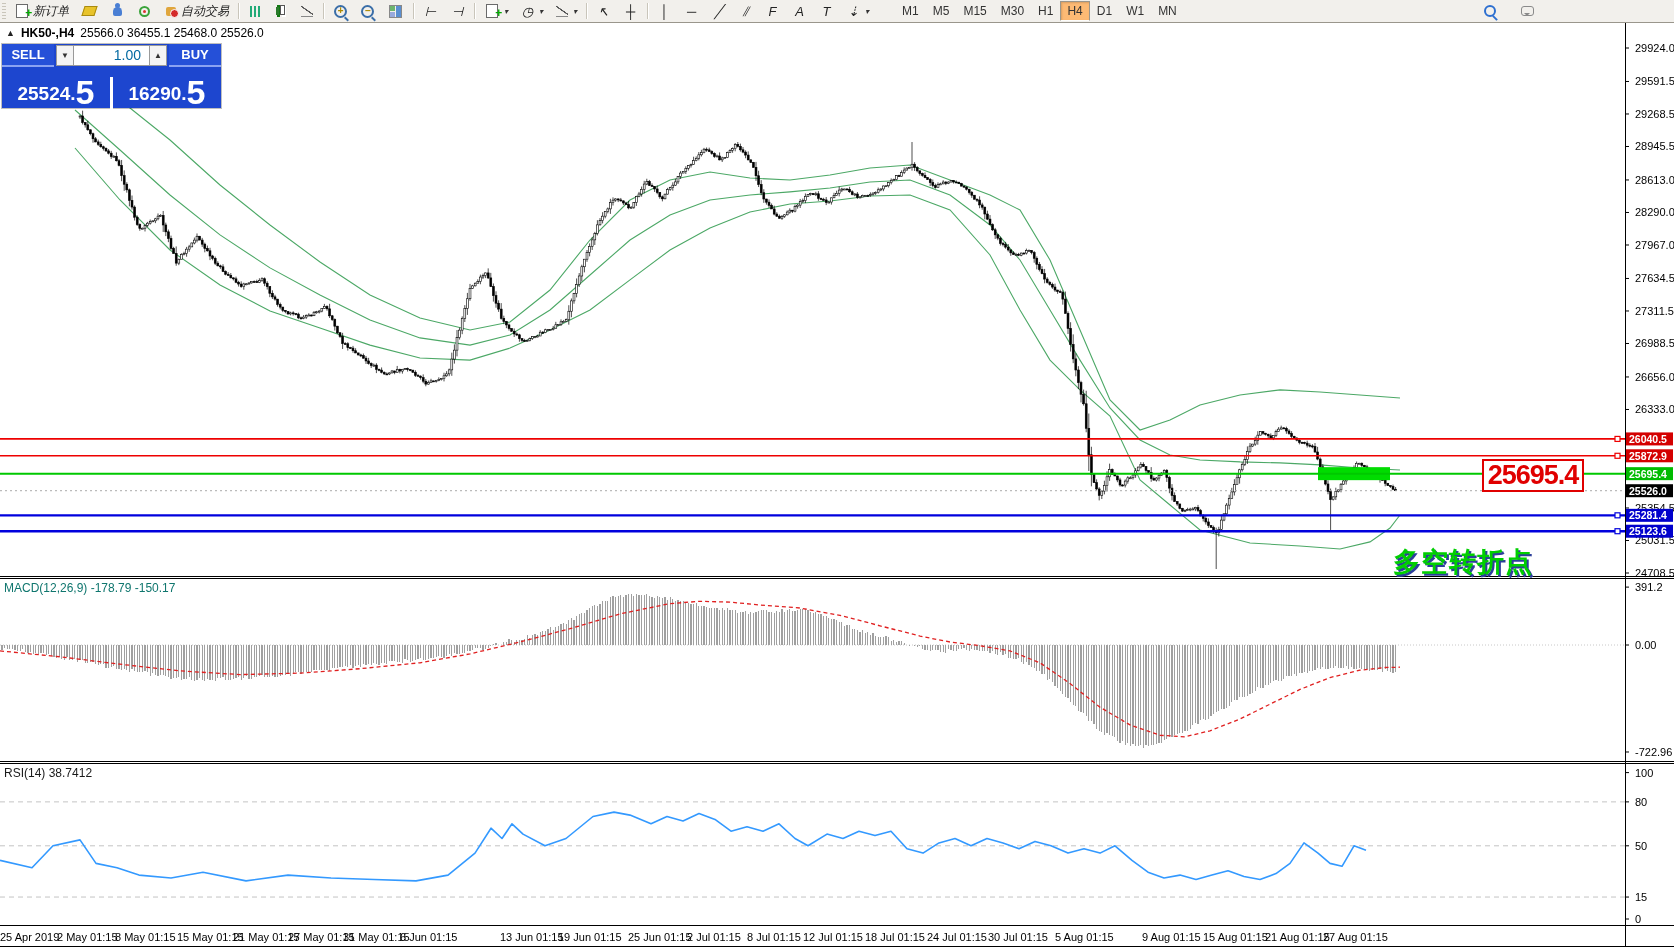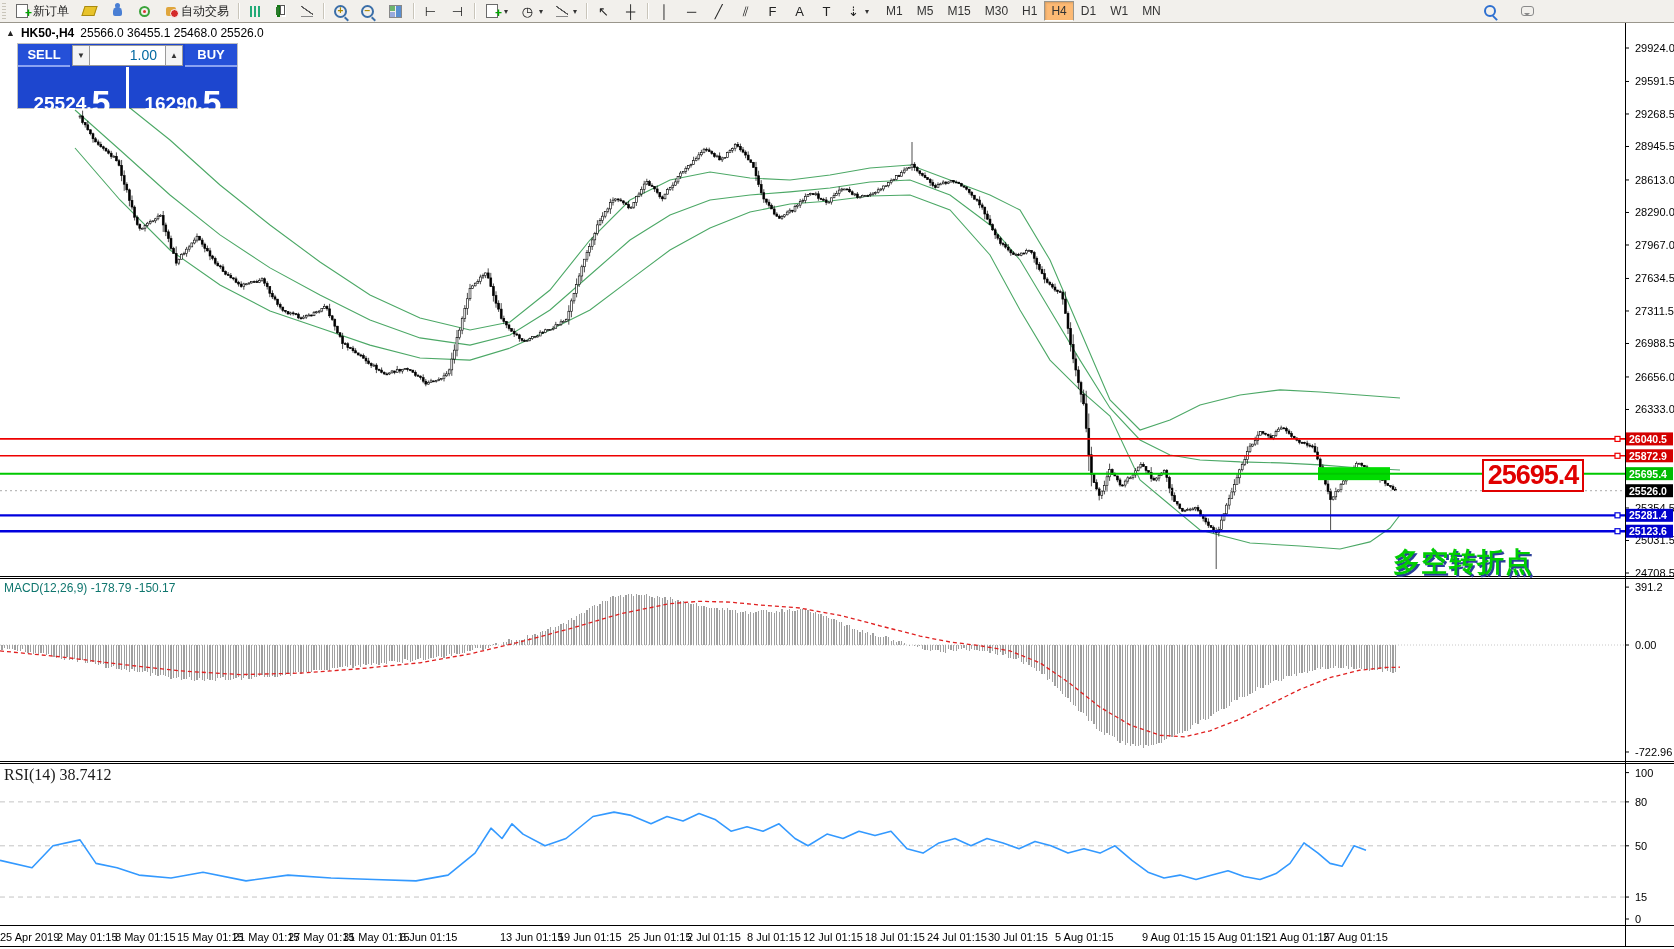--- a/index.html
+++ b/index.html
@@ -3,21 +3,21 @@
 <meta charset="utf-8">
 <style>
   html,body{margin:0;padding:0;background:#fff;}
   body{width:1674px;height:949px;overflow:hidden;position:relative;
        font-family:"Liberation Sans",sans-serif;-webkit-font-smoothing:none;}
   #stage{position:absolute;inset:0;width:1674px;height:949px;}
 
   
   #toolbar{position:absolute;left:0;top:0;width:1674px;height:22px;background:#f2f0ec;
     border-bottom:1px solid #9a968c;display:flex;align-items:center;z-index:20;font-size:12px;color:#222;}
-  .tb-item{display:flex;align-items:center;gap:3px;padding:1px 5px;height:18px;border:1px solid transparent;cursor:default;white-space:nowrap;}
+  .tb-item{display:flex;align-items:center;gap:3px;padding:1px 5px;height:18px;border:1px solid transparent;cursor:default;white-space:nowrap;font-style:italic;}
   .tb-sep{width:1px;height:16px;background:#c9c5ba;margin:0 3px;box-shadow:1px 0 0 #fff;}
   .tb-grip{width:4px;height:16px;margin:0 2px;background:repeating-linear-gradient(0deg,#c9c5ba 0 1px,transparent 1px 3px);}
   .ic{display:inline-block;width:15px;height:15px;position:relative;font-size:11px;line-height:15px;text-align:center;}
   .ic-doc{background:#fff;border:1px solid #6a6a6a;width:10px;height:12px;margin:0 2px;}
   .ic-doc::after{content:"+";position:absolute;right:-5px;bottom:-4px;color:#0a0;font-weight:bold;font-size:12px;}
   .ic-eraser{background:#e8c32a;width:11px;height:8px;margin:3px 2px;transform:skewX(-18deg);border:1px solid #a98a10;}
   .ic-person{background:#4a7fd4;border-radius:50% 50% 2px 2px;width:9px;height:9px;margin:3px 3px;}
   .ic-person::before{content:"";position:absolute;left:2px;top:-4px;width:5px;height:5px;border-radius:50%;background:#4a7fd4;}
   .ic-signal{border:2px solid #3aa33a;border-radius:50%;width:7px;height:7px;margin:2px;}
   .ic-signal::after{content:"";position:absolute;left:2px;top:2px;width:3px;height:3px;border-radius:50%;background:#d33;}
@@ -34,57 +34,57 @@
   .ic-zoomin,.ic-zoomout{width:9px;height:9px;border:2px solid #3a6ea8;border-radius:50%;margin:1px;color:#a80;font-weight:bold;font-size:10px;line-height:8px;}
   .ic-zoomin::after{content:"+";}
   .ic-zoomout::after{content:"−";}
   .ic-zoomin::before,.ic-zoomout::before{content:"";position:absolute;right:-4px;bottom:-4px;width:5px;height:2px;background:#3a6ea8;transform:rotate(45deg);}
   .ic-tile{width:11px;height:11px;margin:2px;background:
     linear-gradient(#6db56d 0 0) 0 0/5px 5px no-repeat,
     linear-gradient(#5a8fd0 0 0) 6px 0/5px 11px no-repeat,
     linear-gradient(#9ad 0 0) 0 6px/5px 5px no-repeat;border:1px solid #888;}
   .glyph{font-size:13px;line-height:15px;color:#222;}
   .dd{font-size:8px;color:#333;margin-left:1px;}
-  .tf-box{display:flex;align-items:flex-end;margin-left:4px;}
+  .tf-box{display:flex;align-items:flex-end;margin-left:20px;}
   .tf{padding:2px 6px;font-size:12px;color:#333;border:1px solid transparent;}
   .tf.active{background:#fdba74;border:1px solid #9a968c;border-bottom-color:#fdfdfb;box-shadow:inset 1px 1px 2px rgba(0,0,0,.15);}
   #tb-right{margin-left:auto;margin-right:132px;display:flex;gap:10px;}
   .ic-lens{width:8px;height:8px;border:2px solid #2d6fd0;border-radius:50%;margin:1px;}
   .ic-lens::before{content:"";position:absolute;right:-4px;bottom:-4px;width:6px;height:2px;background:#2d6fd0;transform:rotate(45deg);}
   .ic-chat{width:11px;height:8px;border:1.5px solid #8a8a8a;border-radius:3px;margin:2px;}
   .ic-chat::after{content:"";position:absolute;left:2px;bottom:-4px;border:3px solid transparent;border-top-color:#8a8a8a;}
 
   
   #chart-header{position:absolute;left:6px;top:26px;z-index:15;font-size:12px;color:#000;display:flex;gap:6px;align-items:center;}
   #collapse-tri{font-size:9px;color:#222;}
   #chart-header b{font-weight:bold;}
 
   
-  #otp{position:absolute;left:18px;top:44px;width:219px;height:64px;background:#1d46cf;z-index:15;
+  #otp{position:absolute;left:2px;top:44px;width:219px;height:64px;background:#1d46cf;z-index:15;
        box-shadow:0 0 0 1px rgba(0,0,0,.25);color:#fff;}
   #otp-row1{display:flex;height:23px;align-items:stretch;}
   .otp-btn{width:52px;text-align:center;font-weight:bold;font-size:13px;line-height:21px;
        border-bottom:2px solid #8aa2f2;background:#2550d8;cursor:pointer;}
   #otp-spin{flex:1;display:flex;margin:1px 2px;}
   .spin-btn{width:16px;background:#f4f4f4;border:1px solid #9a9a9a;color:#333;font-size:8px;line-height:19px;text-align:center;}
   #otp-vol{flex:1;background:#fff;border-top:1px solid #9a9a9a;border-bottom:1px solid #9a9a9a;color:#0369a1;
        font-size:14px;text-align:right;padding:0 8px;line-height:19px;}
-  #otp-row2{display:flex;height:53px;}
+  #otp-row2{display:flex;height:53px;align-items:center;}
   .otp-price{flex:1;display:flex;align-items:flex-end;justify-content:center;padding-bottom:3px;}
   .otp-price:first-child{border-right:3px solid #fff;}
   .p-main{font-size:19px;font-weight:bold;line-height:26px;}
   .p-big{font-size:34px;font-weight:bold;line-height:30px;}
 
   
   #price-box{position:absolute;left:1482px;top:459px;width:98px;height:29px;border:2px solid #e00000;
      background:#fff;z-index:14;color:#e00000;font-size:27px;font-weight:bold;text-align:center;line-height:29px;letter-spacing:-1px;}
   #cn-note{position:absolute;left:1393px;top:536px;z-index:14;font-size:27px;font-weight:bold;color:#00cf00;
      text-shadow:2px 2px 0 #2c3f9a;letter-spacing:1px;margin-top:8px;}
   #macd-label{position:absolute;left:4px;top:581px;z-index:14;font-size:12px;color:#0f766e;}
-  #rsi-label{position:absolute;left:4px;top:766px;z-index:14;font-size:16px;color:#1a1a1a;font-family:Liberation Serif, serif;}
+  #rsi-label{position:absolute;left:4px;top:766px;z-index:14;font-size:12px;color:#1a1a1a;}
 
   svg text{font-family:"Liberation Sans",sans-serif;}
 </style>
 </head>
 <body>
 
 <div id="stage">
 
   <svg id="chart-svg" width="1674" height="949" viewBox="0 0 1674 949" style="position:absolute;left:0;top:0;z-index:5;">
       <rect x="0" y="0" width="1674" height="949" fill="#ffffff"></rect>

